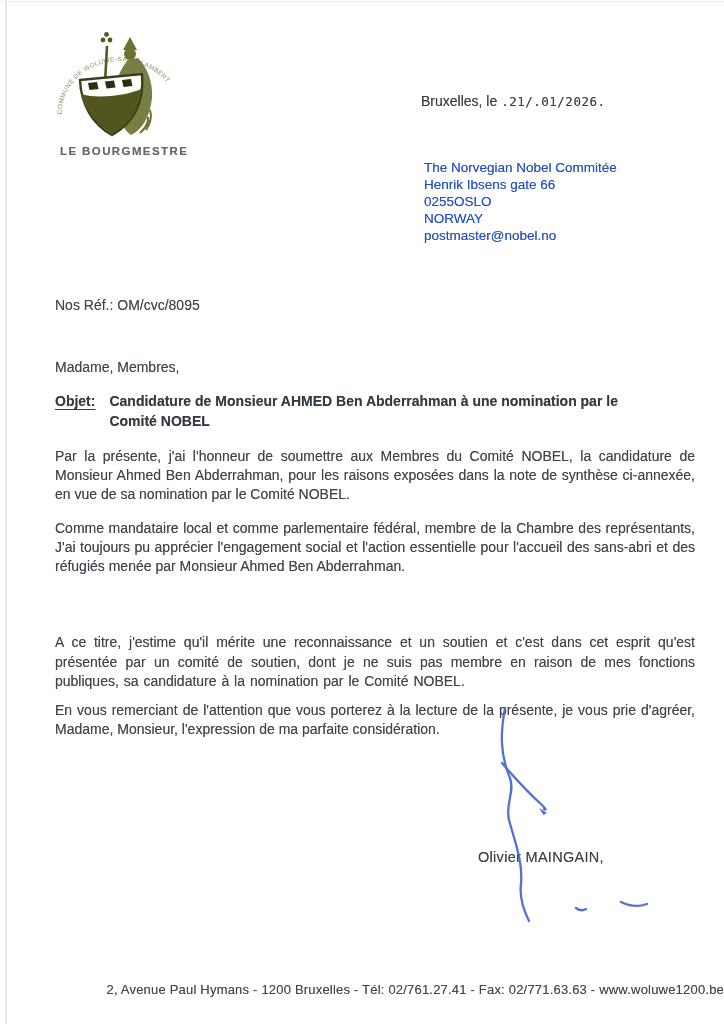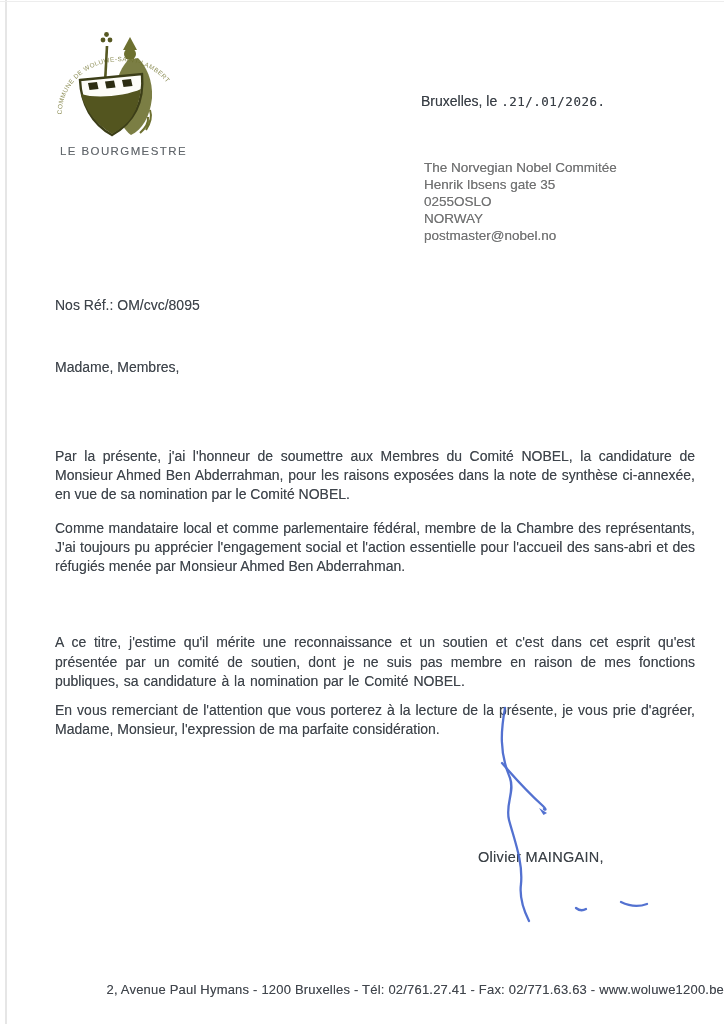--- a/index.html
+++ b/index.html
@@ -8,29 +8,29 @@
     background:#ffffff;overflow:hidden;
     font-family:"Liberation Sans", sans-serif;color:#3e444b;
   }
   
   .scan-edge-left{position:absolute;left:5px;top:0;width:1.5px;height:100%;background:#dcdcdc;opacity:.7;}
   .scan-edge-top{position:absolute;left:0;top:1px;width:100%;height:1px;background:#ededed;}
 
   .emblem{position:absolute;left:50px;top:28px;width:142px;height:120px;}
   .bourgmestre{
     position:absolute;left:60px;top:145px;font-size:11.5px;letter-spacing:1.4px;
-    color:#63686d;text-shadow:0 0 .4px rgba(99,104,109,.5);
+    color:#63686d;text-shadow:0 0 .4px rgba(99,104,109,.5);font-weight:bold;
   }
 
   .dateline{position:absolute;left:421px;top:93px;font-size:14px;color:#383e45;
     text-shadow:0 0 .5px rgba(56,62,69,.55);}
   .dateline .date-value{font-family:"DejaVu Sans Mono", monospace;font-size:12.5px;letter-spacing:.5px;margin-top:16px;}
 
   .recipient{position:absolute;left:424px;top:159px;font-size:13.5px;line-height:17px;
-    color:#737373;text-shadow:0 0 .5px rgba(59,65,71,.55);}
+    color:#1d4ed8;text-shadow:0 0 .5px rgba(59,65,71,.55);}
   .recipient .group2{}
 
   .reference{position:absolute;left:55px;top:297px;font-size:14px;text-shadow:0 0 .5px rgba(62,68,75,.5);}
   .salutation{position:absolute;left:55px;top:359px;font-size:14px;text-shadow:0 0 .5px rgba(62,68,75,.5);}
 
   .subject{position:absolute;left:55px;top:392px;display:flex;font-size:14px;font-weight:700;
     color:#343a41;line-height:19.5px;text-shadow:0 0 .4px rgba(52,58,65,.5);}
   .subject-label{text-decoration:underline;text-underline-offset:3px;margin-right:14px;white-space:nowrap;}
   .subject-text{width:534px;}
 
@@ -91,33 +91,37 @@
   <div class="bourgmestre">LE BOURGMESTRE</div>
 
   <div class="dateline">
     <span>Bruxelles, le</span>
     <span class="date-value">.21/.01/2026.</span>
   </div>
 
   <div class="recipient">
     <div class="group1">
       <div>The Norvegian Nobel Commitée</div>
-      <div>Henrik Ibsens gate 35</div>
+      <div>Henrik Ibsens gate 66</div>
     </div>
     <div class="group2">
       <div>0255OSLO</div>
       <div>NORWAY</div>
       <div>postmaster@nobel.no</div>
     </div>
   </div>
 
   <div class="reference">Nos Réf.: OM/cvc/8095</div>
 
   <div class="salutation">Madame, Membres,</div>
 
+  <div class="subject">
+    <span class="subject-label">Objet:</span>
+    <span class="subject-text">Candidature de Monsieur AHMED Ben Abderrahman à une nomination par le Comité NOBEL</span>
+  </div>
 
   <div class="para p1">Par la présente, j'ai l'honneur de soumettre aux Membres du Comité NOBEL, la candidature de Monsieur Ahmed Ben Abderrahman, pour les raisons exposées dans la note de synthèse ci-annexée, en vue de sa nomination par le Comité NOBEL.</div>
   <div class="para p2">Comme mandataire local et comme parlementaire fédéral, membre de la Chambre des représentants, J'ai toujours pu apprécier l'engagement social et l'action essentielle pour l'accueil des sans-abri et des réfugiés menée par Monsieur Ahmed Ben Abderrahman.</div>
   <div class="para p3">A ce titre, j'estime qu'il mérite une reconnaissance et un soutien et c'est dans cet esprit qu'est présentée par un comité de soutien, dont je ne suis pas membre en raison de mes fonctions publiques, sa candidature à la nomination par le Comité NOBEL.</div>
   <div class="para p4">En vous remerciant de l'attention que vous porterez à la lecture de la présente, je vous prie d'agréer, Madame, Monsieur, l'expression de ma parfaite considération.</div>
 
   <div class="sign-name">Olivier MAINGAIN,</div>
 
   <svg class="signature-svg" viewBox="0 0 230 245" aria-hidden="true">
     <g fill="none" stroke-width="2.3" stroke-linecap="round" opacity="0.92">

